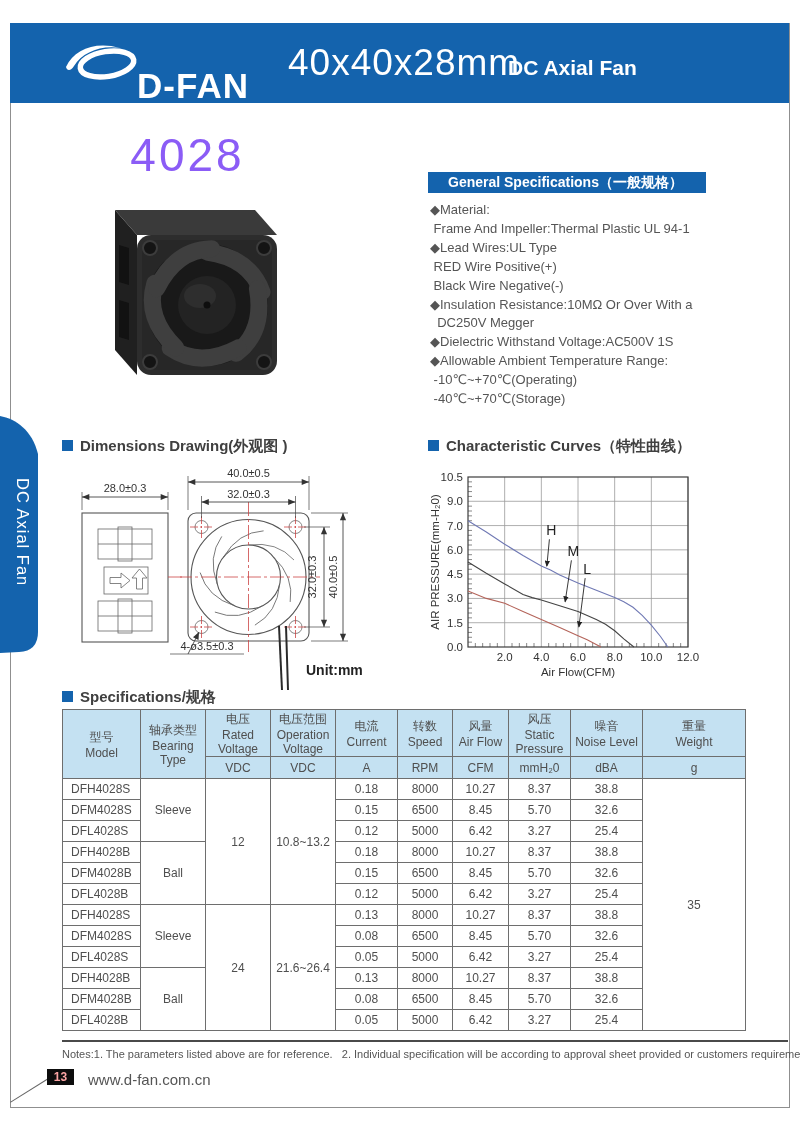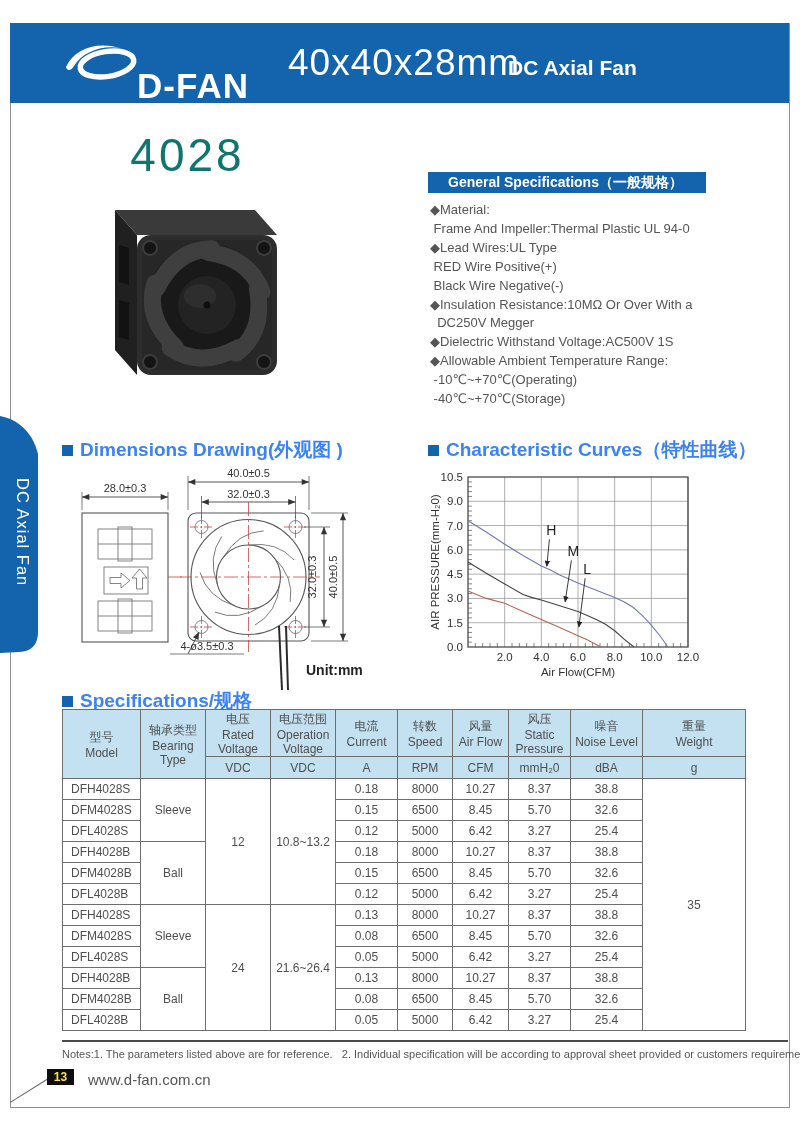--- a/index.html
+++ b/index.html
@@ -10,29 +10,29 @@
   .header-bar{position:absolute;left:10px;top:23px;width:779px;height:80px;background:#1463ad;}
   .brand-text{position:absolute;left:137px;top:44px;color:#fff;font-size:35px;font-weight:bold;letter-spacing:1px;margin-top:22px;}
   .size-title{position:absolute;left:288px;top:42px;color:#fff;font-size:37px;font-weight:400;letter-spacing:1px;}
   .product-type{position:absolute;left:508px;top:56px;color:#fff;font-size:21px;font-weight:bold;}
   
   .side-tab-svg{position:absolute;left:0;top:408px;}
   .side-tab-label{position:absolute;left:9px;top:452px;height:160px;width:26px;display:flex;align-items:center;justify-content:center;
         writing-mode:vertical-rl;color:#fff;font-size:16.5px;letter-spacing:1px;}
   
   .model-number{position:absolute;left:115px;top:128px;width:145px;text-align:center;
-        font-size:46px;color:#0f766e;letter-spacing:3px;}
+        font-size:46px;color:#8b5cf6;letter-spacing:3px;}
   .fan-photo{position:absolute;left:82px;top:190px;}
   
   .gs-bar{position:absolute;left:428px;top:172px;width:278px;height:21px;background:#1463ad;color:#fff;
         font-size:14px;font-weight:bold;line-height:21px;padding-left:20px;box-sizing:border-box;}
   .gs-list{position:absolute;left:430px;top:201px;width:350px;font-size:13px;color:#555;line-height:18.9px;}
   .gs-line{white-space:pre;}
   
-  .sec-title{position:absolute;font-size:19px;font-weight:bold;color:#3b82f6;}
+  .sec-title{position:absolute;font-size:15px;font-weight:bold;color:#404040;}
   .sec-sq{display:inline-block;width:11px;height:11px;background:#1463ad;margin-right:7px;}
   
   .dim-svg{position:absolute;left:60px;top:458px;}
   .chart-svg{position:absolute;left:428px;top:462px;}
   svg text{font-family:"Liberation Sans","DejaVu Sans",sans-serif;}
   .tick{font-size:11.5px;fill:#333;}
   .axis-label{font-size:11.5px;fill:#333;}
   .curve-label{font-size:14px;fill:#222;}
   .dim-t{font-size:11px;fill:#333;}
   .unit-t{font-size:14px;font-weight:bold;fill:#222;}
@@ -46,21 +46,21 @@
   .spec-table th,.spec-table td{border:1px solid #6e6e6e;font-size:12px;color:#4f4f4f;text-align:center;
         padding:0;font-weight:normal;overflow:hidden;}
   .spec-table thead th{background:#c4e1f2;}
   .spec-table thead tr:first-child th{height:46px;}
   .spec-table thead tr:last-child th{height:21px;}
   .spec-table tbody td{height:20px;background:#fff;}
   .spec-table td.model-cell{text-align:left;padding-left:8px;}
   
   .notes-sep{position:absolute;left:62px;top:1040px;width:726px;height:2px;background:#4a4a4a;}
   .notes{position:absolute;left:62px;top:1048px;font-size:11px;color:#555;white-space:pre;}
-  .page-box{position:absolute;left:47px;top:1069px;width:27px;height:16px;background:#0d0d0d;color:#fde047;
+  .page-box{position:absolute;left:47px;top:1069px;width:27px;height:16px;background:#0d0d0d;color:#fca5a5;
         font-size:12px;font-weight:bold;line-height:16px;text-align:center;}
   .site-url{position:absolute;left:88px;top:1071px;font-size:15px;color:#555;}
   .diag-line{position:absolute;left:10px;top:1102px;width:46px;height:1px;background:#666;
         transform:rotate(-32deg);transform-origin:left top;}
 </style>
 </head>
 <body>
 
 <div class="page">
   <div class="frame"></div>
@@ -103,21 +103,21 @@
       <circle cx="68" cy="58" r="7"></circle>
         <circle cx="182" cy="58" r="7"></circle>
       <circle cx="68" cy="172" r="7"></circle>
         <circle cx="182" cy="172" r="7"></circle>
     </g>
   </svg>
 
   <div class="gs-bar">General Specifications（一般规格）</div>
   <div class="gs-list">
     <div class="gs-line">◆Material:</div>
-    <div class="gs-line"> Frame And Impeller:Thermal Plastic UL 94-0</div>
+    <div class="gs-line"> Frame And Impeller:Thermal Plastic UL 94-1</div>
     <div class="gs-line">◆Lead Wires:UL Type</div>
     <div class="gs-line"> RED Wire Positive(+)</div>
     <div class="gs-line"> Black Wire Negative(-)</div>
     <div class="gs-line">◆Insulation Resistance:10MΩ Or Over With a</div>
     <div class="gs-line">  DC250V Megger</div>
     <div class="gs-line">◆Dielectric Withstand Voltage:AC500V 1S</div>
     <div class="gs-line">◆Allowable Ambient Temperature Range:</div>
     <div class="gs-line"> -10℃~+70℃(Operating)</div>
     <div class="gs-line"> -40℃~+70℃(Storage)</div>
   </div>

